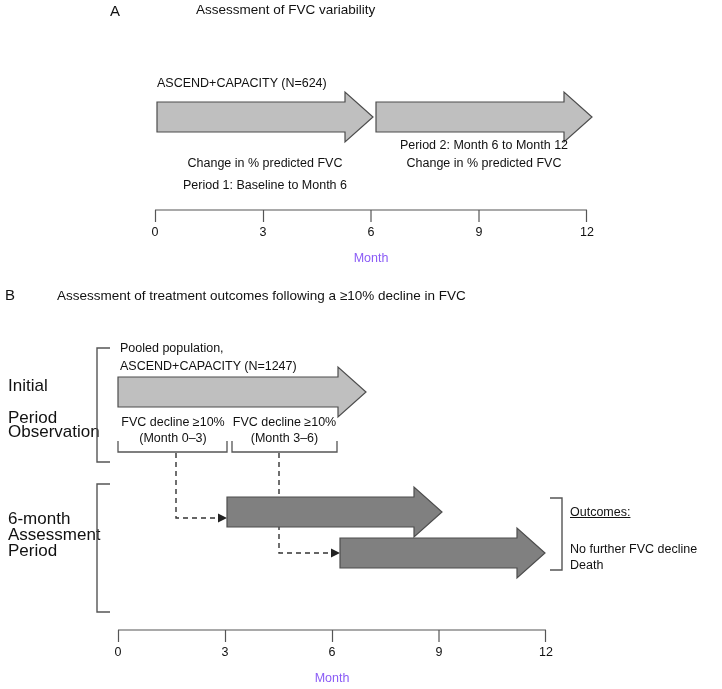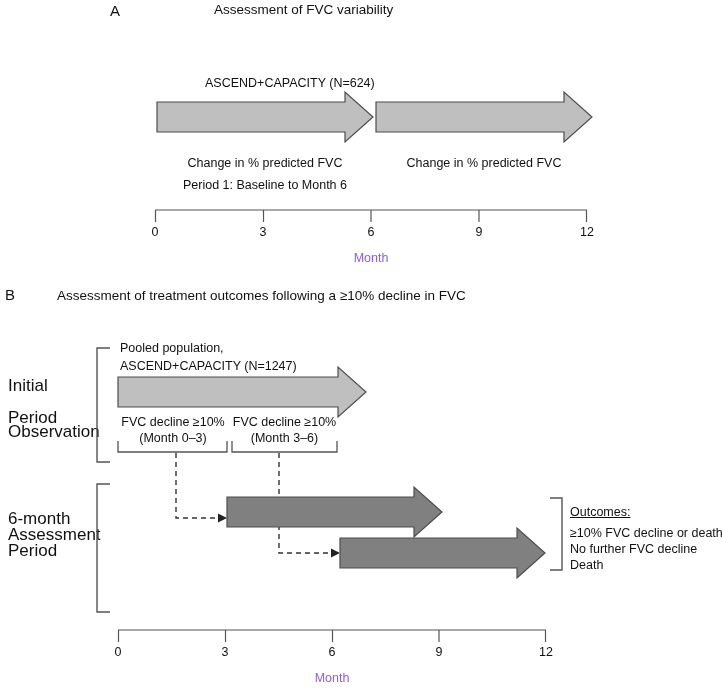--- a/index.html
+++ b/index.html
@@ -64,36 +64,37 @@
     white-space: nowrap;
   }
   svg { display: block; overflow: visible; }
 </style>
 </head>
 <body>
 
 <div id="figure">
 
   <div class="abs panel-letter" style="left:110px; top:3px;">A</div>
-  <div class="abs panel-title" style="left:214px; top:2px;">Assessment of FVC variability</div>
+  <div class="abs panel-title" style="left:196px; top:2px;">Assessment of FVC variability</div>
 
-  <div class="abs cap" style="left:157px; top:76px;margin-left:48px;">ASCEND+CAPACITY (N=624)</div>
+  <div class="abs cap" style="left:157px; top:76px;">ASCEND+CAPACITY (N=624)</div>
 
   <div class="abs" style="left:0px; top:0px;">
     <svg width="722" height="160" viewBox="0 0 722 160">
 
       <polygon points="157,102 345,102 345,92 373,117 345,142 345,132 157,132" fill="#bfbfbf" stroke="#4d4d4d" stroke-width="1.2" stroke-linejoin="miter"></polygon>
 
       <polygon points="376,102 564,102 564,92 592,117 564,142 564,132 376,132" fill="#bfbfbf" stroke="#4d4d4d" stroke-width="1.2" stroke-linejoin="miter"></polygon>
     </svg>
   </div>
 
   <div class="abs cap center" style="left:157px; top:138px; width:216px;margin-top:40px;">Period 1: Baseline to Month 6</div>
   <div class="abs cap center" style="left:157px; top:156px; width:216px;">Change in % predicted FVC</div>
 
+  <div class="abs cap center" style="left:376px; top:138px; width:216px;">Period 2: Month 6 to Month 12</div>
   <div class="abs cap center" style="left:376px; top:156px; width:216px;">Change in % predicted FVC</div>
 
   <div class="abs" style="left:0px; top:0px;">
     <svg width="722" height="240" viewBox="0 0 722 240">
       <line x1="155" y1="210" x2="587" y2="210" stroke="#555555" stroke-width="1.2"></line>
       <line x1="155.5" y1="210" x2="155.5" y2="222" stroke="#555555" stroke-width="1.2"></line>
       <line x1="263.5" y1="210" x2="263.5" y2="222" stroke="#555555" stroke-width="1.2"></line>
       <line x1="371" y1="210" x2="371" y2="222" stroke="#555555" stroke-width="1.2"></line>
       <line x1="479" y1="210" x2="479" y2="222" stroke="#555555" stroke-width="1.2"></line>
       <line x1="586.5" y1="210" x2="586.5" y2="222" stroke="#555555" stroke-width="1.2"></line>
@@ -153,21 +154,20 @@
       <line x1="118" y1="630" x2="546" y2="630" stroke="#555555" stroke-width="1.2"></line>
       <line x1="118.5" y1="630" x2="118.5" y2="642" stroke="#555555" stroke-width="1.2"></line>
       <line x1="225.5" y1="630" x2="225.5" y2="642" stroke="#555555" stroke-width="1.2"></line>
       <line x1="332.5" y1="630" x2="332.5" y2="642" stroke="#555555" stroke-width="1.2"></line>
       <line x1="439" y1="630" x2="439" y2="642" stroke="#555555" stroke-width="1.2"></line>
       <line x1="545.5" y1="630" x2="545.5" y2="642" stroke="#555555" stroke-width="1.2"></line>
     </svg>
   </div>
 
   <div class="abs outcomes-title" style="left:570px; top:505px;text-align:center;">Outcomes:</div>
-  <div class="abs cap" style="left:570px; top:526px;">≥10% FVC decline or death</div>
   <div class="abs cap" style="left:570px; top:542px;">No further FVC decline</div>
   <div class="abs cap" style="left:570px; top:558px;">Death</div>
 
   <div class="abs axis-num" style="left:118px; top:645px;">0</div>
   <div class="abs axis-num" style="left:225px; top:645px;">3</div>
   <div class="abs axis-num" style="left:332px; top:645px;">6</div>
   <div class="abs axis-num" style="left:439px; top:645px;">9</div>
   <div class="abs axis-num" style="left:546px; top:645px;">12</div>
   <div class="abs axis-title" style="left:118px; top:671px; width:428px;">Month</div>
 

